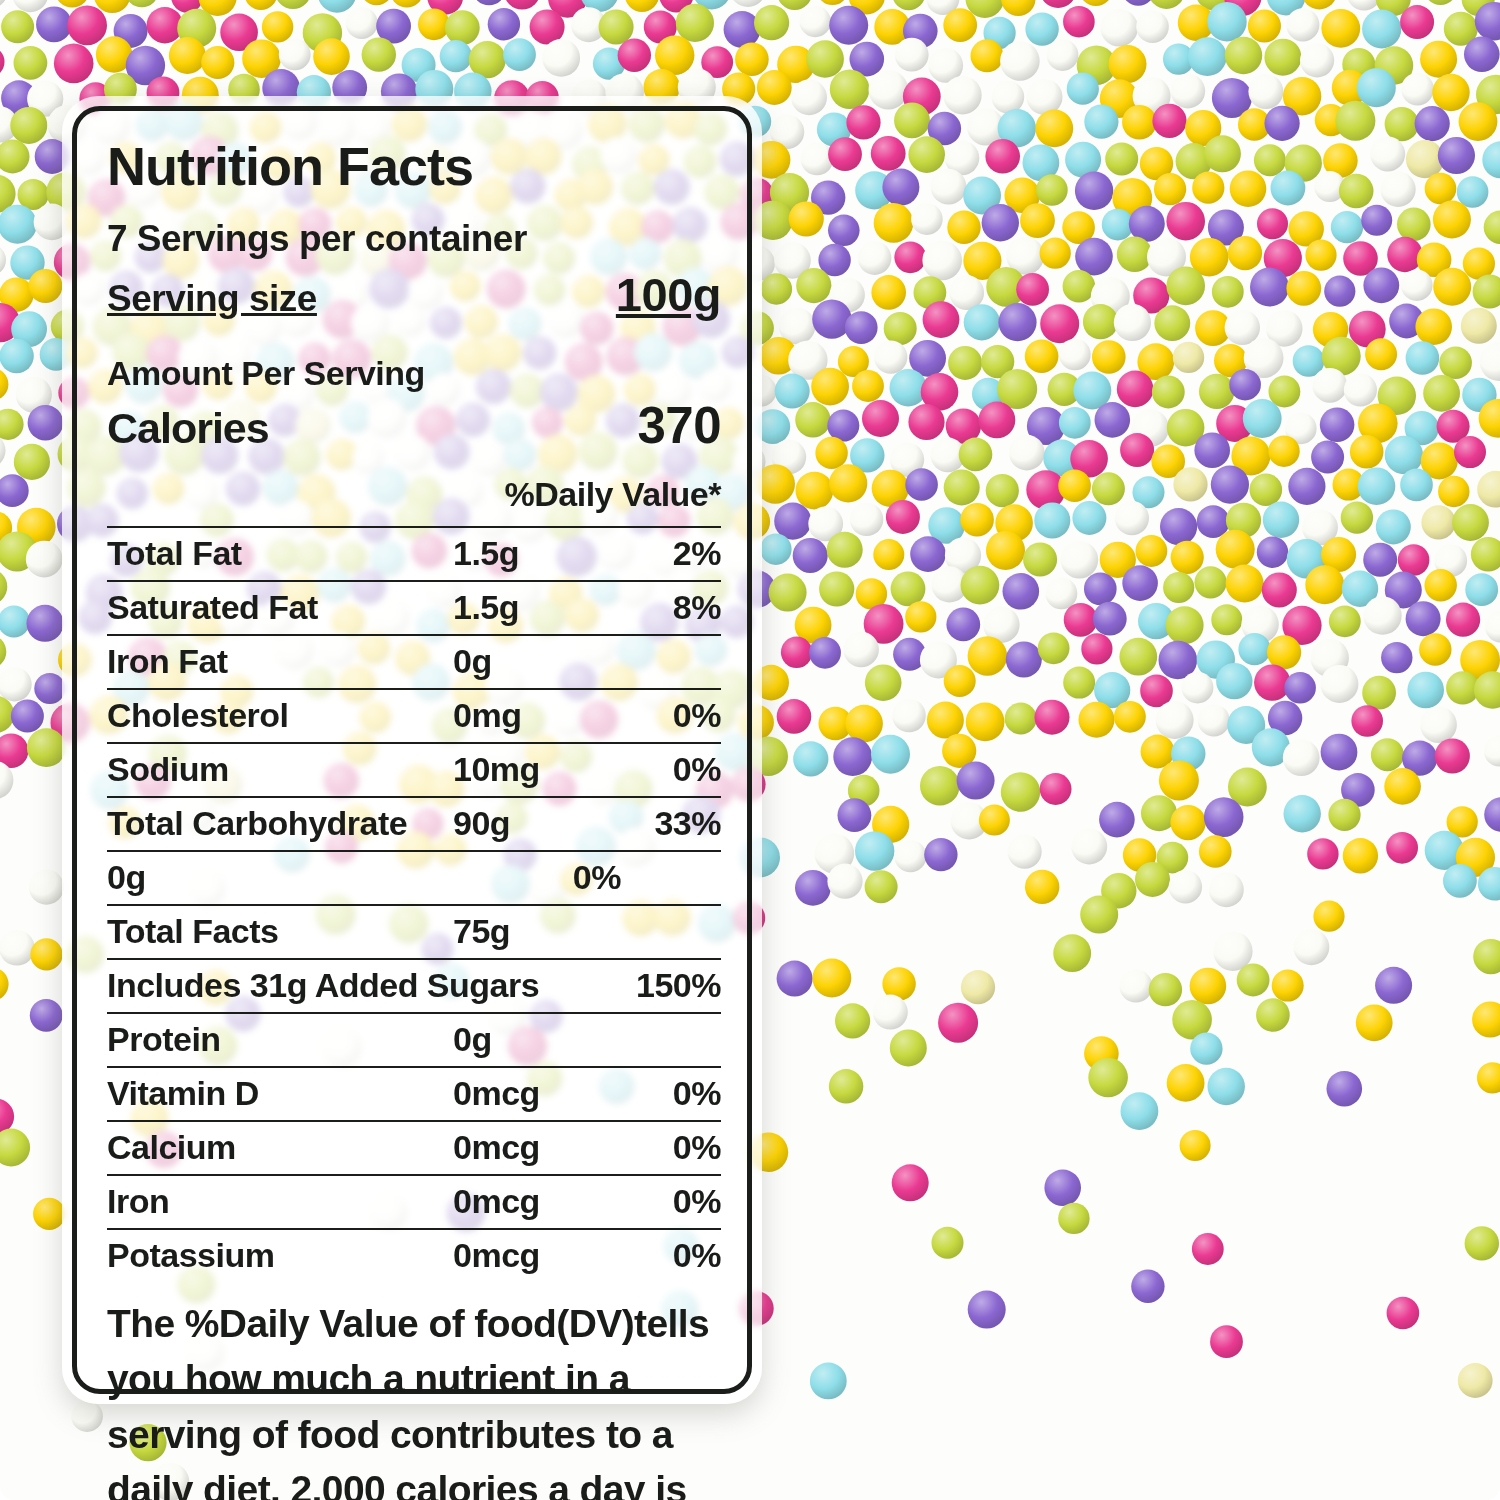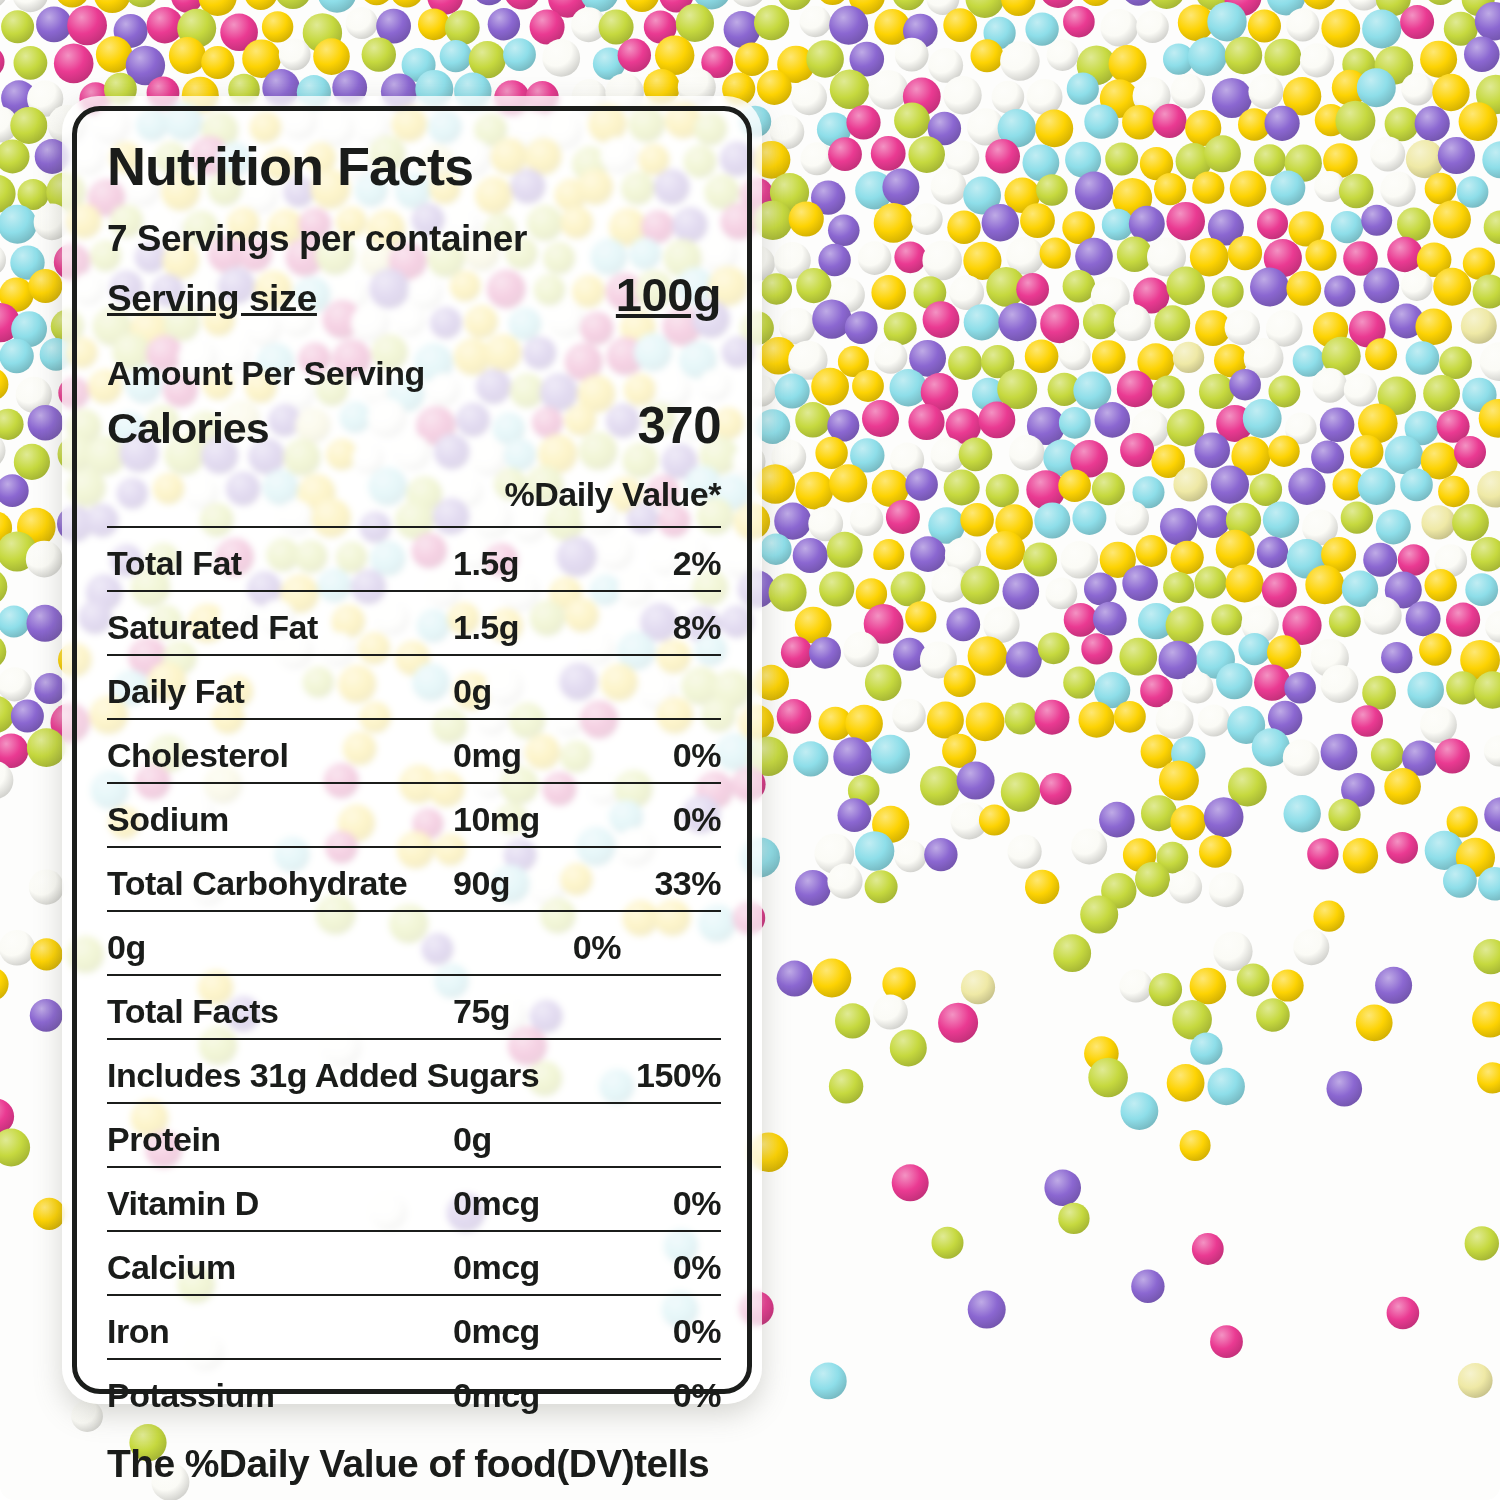--- a/index.html
+++ b/index.html
@@ -41,21 +41,21 @@
   .nf-cal-row{display:flex;justify-content:space-between;align-items:baseline;margin-top:2px;}
   .nf-cal-label{font-size:43px;font-weight:600;letter-spacing:-1px;margin-top:9px;}
   .nf-cal-value{font-size:51px;font-weight:700;}
   .bar-med{height:14px;background:#141614;margin-top:10px;border-radius:2px;}
   .nf-dv-header{font-size:34px;font-weight:600;text-align:right;padding:10px 0 12px 0;}
   .nf-rows{display:flex;flex-direction:column;}
   .nrow{
     display:grid;grid-template-columns:1fr 168px 100px;
     align-items:center;
     border-top:2.5px solid #1b1d1b;
-    padding:15px 0 6px 0;min-height:41px;
+    padding:5px 0 6px 0;min-height:41px;
     font-size:34px;font-weight:600;
   }
   .nrow .ncell-name{text-align:left;}
   .nrow .ncell-amount{text-align:left;}
   .nrow .ncell-dv{text-align:right;}
   .nrow.span-row{grid-template-columns:1fr 100px;}
   .bar-bottom{height:18px;background:#141614;margin-top:0;border-radius:2px;}
   .nf-footnote{
     font-size:39px;font-weight:600;line-height:1.42;margin-top:14px;
     letter-spacing:-0.6px;
@@ -1196,21 +1196,21 @@
     <span class="ncell-dv">2%</span>
   </div>
 
   <div class="nrow">
     <span class="ncell-name">Saturated Fat</span>
     <span class="ncell-amount">1.5g</span>
     <span class="ncell-dv">8%</span>
   </div>
 
   <div class="nrow">
-    <span class="ncell-name">Daily Fat</span>
+    <span class="ncell-name">Iron Fat</span>
     <span class="ncell-amount">0g</span>
     <span class="ncell-dv"></span>
   </div>
 
   <div class="nrow">
     <span class="ncell-name">Cholesterol</span>
     <span class="ncell-amount">0mg</span>
     <span class="ncell-dv">0%</span>
   </div>
 

